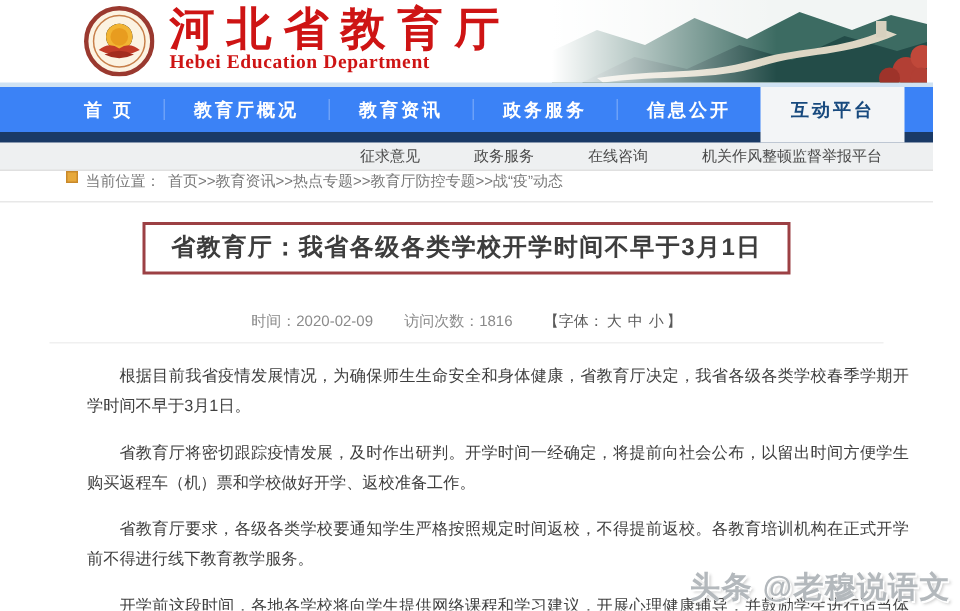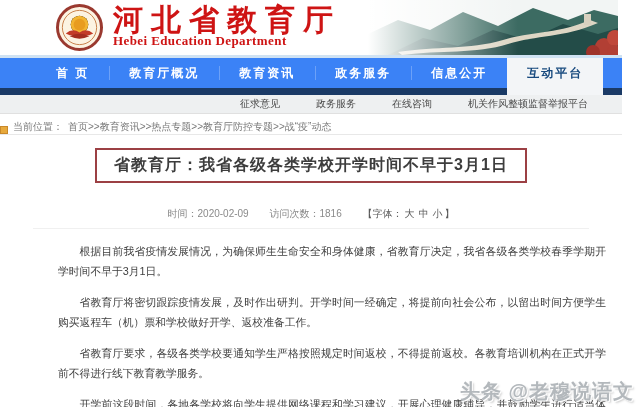--- a/index.html
+++ b/index.html
@@ -42,22 +42,22 @@
   
   .subnav {
     height:18px; background:#eef0f1; border-bottom:1px solid #e0e0e0;
     display:flex; justify-content:flex-end; align-items:center; gap:36px;
     padding-right:34px; font-size:10px; color:#4a4a4a;
   }
   .subnav-item { cursor:pointer; white-space:nowrap; }
 
   
   .breadcrumb {
-    height:20px; display:flex; align-items:flex-end; gap:5px;
-    font-size:10px; color:#7a7a7a; border-bottom:1px solid #e8e8e8;
+    height:20px; display:flex; align-items:flex-start; gap:5px;
+    padding-left:44px; font-size:10px; color:#7a7a7a; border-bottom:1px solid #e8e8e8;
   }
   .loc-icon { width:8px; height:8px; background:#e7a93c; border:1px solid #c9892a; box-sizing:border-box; }
 
   
   .article-title-box {
     width:fit-content; margin:13px auto 0; border:2px solid #9c4044;
     padding:5px 17px; font-size:16px; font-weight:bold; color:#3d3d3d; letter-spacing:1px;
     white-space:nowrap;
   }
   .article-meta {

